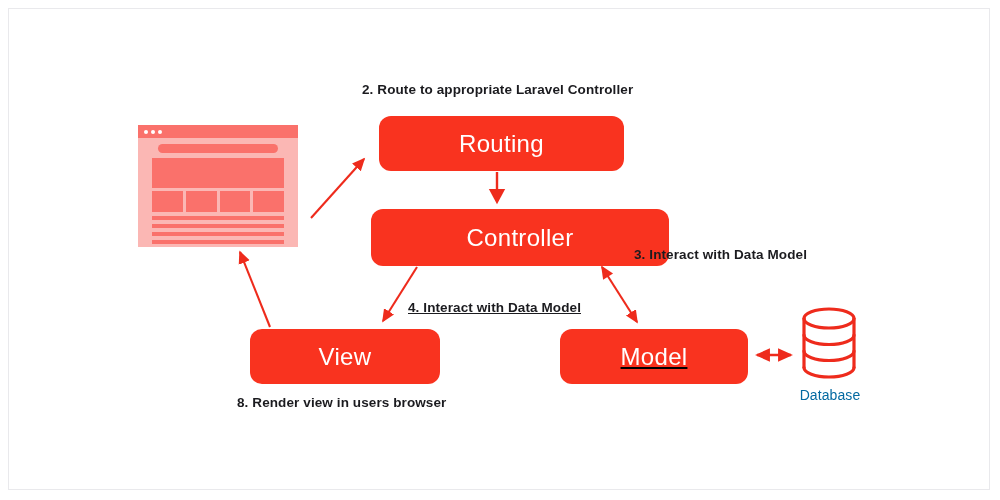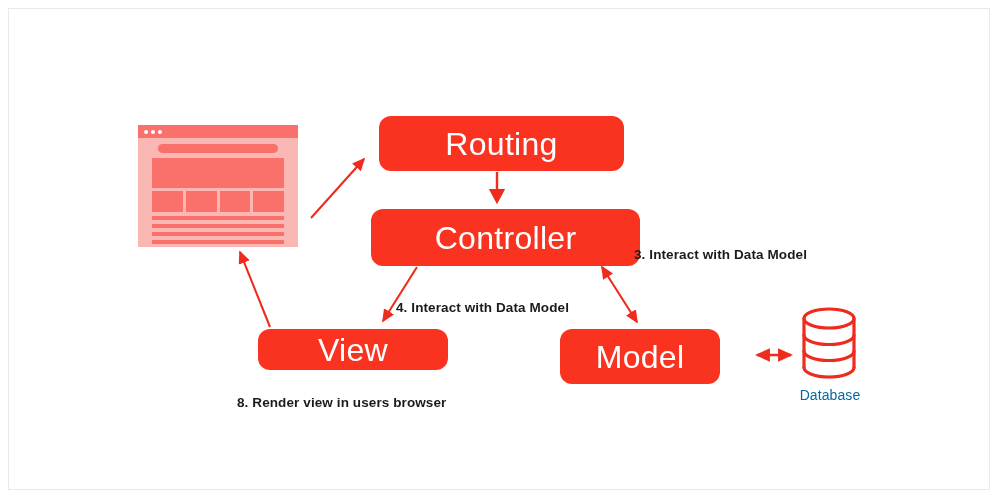--- a/index.html
+++ b/index.html
@@ -43,46 +43,46 @@
     position: absolute;
     background: #F9331F;
     border-radius: 12px;
     display: flex;
     align-items: center;
     justify-content: center;
     box-sizing: border-box;
   }
   .node-label {
     color: #ffffff;
-    font-size: 32px;
+    font-size: 24px;
     font-weight: 500;
     letter-spacing: 0.3px;
     line-height: 1;
     white-space: nowrap;
   }
 
   #node-routing   { left: 379px; top: 116px; width: 245px; height: 55px; }
-  #node-controller{ left: 371px; top: 209px; width: 269px; height: 57px; }
-  #node-view      { left: 258px; top: 329px; width: 190px; height: 41px; }
-  #node-model     { left: 560px; top: 329px; width: 160px; height: 55px; }
+  #node-controller{ left: 371px; top: 209px; width: 298px; height: 57px; }
+  #node-view      { left: 250px; top: 329px; width: 190px; height: 55px; }
+  #node-model     { left: 560px; top: 329px; width: 188px; height: 55px; text-decoration: underline; }
 
   
   .caption {
     position: absolute;
     color: #1b1b1f;
     font-size: 13.5px;
     font-weight: bold;
     letter-spacing: 0.1px;
     white-space: nowrap;
     line-height: 1.2;
   }
   #cap-1 { left: 131px; top: 103px; }
   #cap-2 { left: 362px; top: 82px;  }
   #cap-3 { left: 634px; top: 231px; margin-top: 16px; }
-  #cap-4 { left: 396px; top: 300px; }
+  #cap-4 { left: 408px; top: 300px; text-decoration: underline; }
   #cap-5 { left: 237px; top: 395px; }
 
   
   #browser {
     position: absolute;
     left: 138px;
     top: 125px;
     width: 160px;
     height: 122px;
     background: #FBB7B4;
@@ -222,20 +222,21 @@
       <ellipse cx="31" cy="12.5" rx="25" ry="9.5" stroke="#EE2B1C" stroke-width="3.2" fill="none"></ellipse>
       <path d="M6 12.5 V61.5" stroke="#EE2B1C" stroke-width="3.2" stroke-linecap="round"></path>
       <path d="M56 12.5 V61.5" stroke="#EE2B1C" stroke-width="3.2" stroke-linecap="round"></path>
       <path d="M6 61.5 a25 9.5 0 0 0 50 0" stroke="#EE2B1C" stroke-width="3.2" fill="none" stroke-linecap="round"></path>
       <path d="M6 29 a25 9.5 0 0 0 50 0" stroke="#EE2B1C" stroke-width="3.2" fill="none" stroke-linecap="round"></path>
       <path d="M6 45 a25 9.5 0 0 0 50 0" stroke="#EE2B1C" stroke-width="3.2" fill="none" stroke-linecap="round"></path>
     </svg>
   </div>
   <div id="db-label">Database</div>
 
+  <div class="caption" id="cap-2">2. Route to appropriate Laravel Controller</div>
   <div class="caption" id="cap-3">3. Interact with Data Model</div>
   <div class="caption" id="cap-4">4. Interact with Data Model</div>
   <div class="caption" id="cap-5">8. Render view in users browser</div>
 
   <svg id="arrows" viewBox="0 0 1000 500">
     <defs>
       <marker id="ah" markerWidth="7" markerHeight="7" refX="5.4" refY="3" orient="auto">
         <path d="M0,0.2 L6.2,3 L0,5.8 z" fill="#EE2B1C"></path>
       </marker>
       <marker id="ah-start" markerWidth="7" markerHeight="7" refX="0.8" refY="3" orient="auto">

